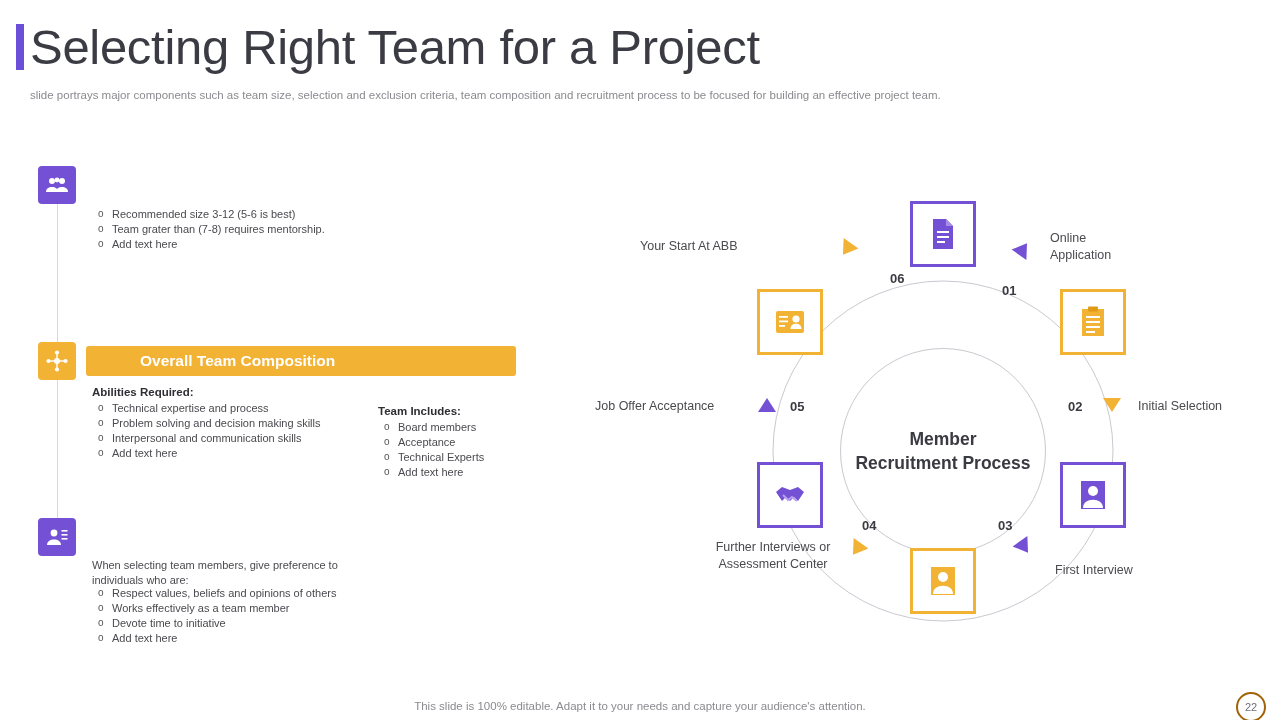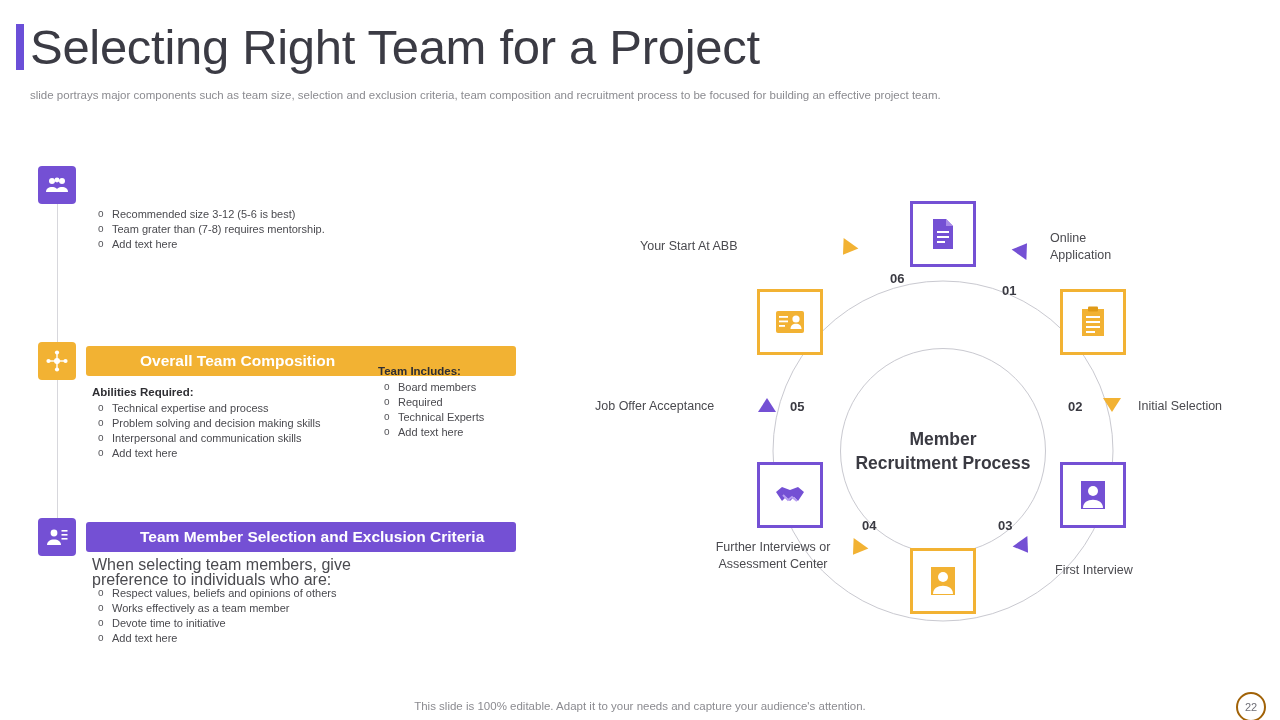--- a/index.html
+++ b/index.html
@@ -107,21 +107,21 @@
     font-size: 10px;
     color: #55555a;
   }
   .col-head {
     font-size: 11.5px;
     font-weight: bold;
     color: #2e2e33;
     margin-bottom: 1px;
   }
   .plain {
-    font-size: 16px;
+    font-size: 11px;
     color: #4a4a4f;
     line-height: 14.6px;
   }
 
   
   .diagram {
     position: absolute;
     left: 600px;
     top: 170px;
     width: 680px;
@@ -250,38 +250,37 @@
   <div class="bar amber" style="left:86px; top:346px; width:430px;">Overall Team Composition</div>
 
   <div class="list" style="left:92px; top:385px; width:280px;">
     <div class="col-head">Abilities  Required:</div>
     <div class="li">Technical expertise and process</div>
     <div class="li">Problem solving and decision making skills</div>
     <div class="li">Interpersonal and communication skills</div>
     <div class="li">Add text here</div>
   </div>
 
-  <div class="list" style="left:378px; top:364px; width:180px;">
+  <div class="list" style="left:378px; top:404px; width:180px;">
     <div class="col-head">Team Includes:</div>
     <div class="li">Board members</div>
-    <div class="li">Required</div>
+    <div class="li">Acceptance</div>
     <div class="li">Technical Experts</div>
     <div class="li">Add text here</div>
   </div>
 
   <div class="badge" style="left:38px; top:518px; background:#7450d4;">
     <svg width="24" height="20" viewBox="0 0 24 20">
       <circle cx="9" cy="6" r="3.4" fill="#fff"></circle>
       <path d="M2 18c0-3.7 3.1-5.6 7-5.6s7 1.9 7 5.6z" fill="#fff"></path>
       <rect x="16.5" y="3" width="6" height="1.6" fill="#fff"></rect>
       <rect x="16.5" y="7" width="6" height="1.6" fill="#fff"></rect>
       <rect x="16.5" y="11" width="6" height="1.6" fill="#fff"></rect>
     </svg>
   </div>
-  <div class="bar purple" style="left:86px; top:522px; width:430px;">Team Member Selection and Exclusion Criteria</div>
   <div class="plain" style="position:absolute; left:92px; top:558px; width:300px;">When selecting team members, give preference to individuals who are:</div>
   <div class="list" style="left:92px; top:586px; width:400px;">
     <div class="li">Respect values, beliefs and opinions of others</div>
     <div class="li">Works effectively  as a team member</div>
     <div class="li">Devote time to  initiative</div>
     <div class="li">Add text here</div>
   </div>
 
   <div class="diagram">
 

